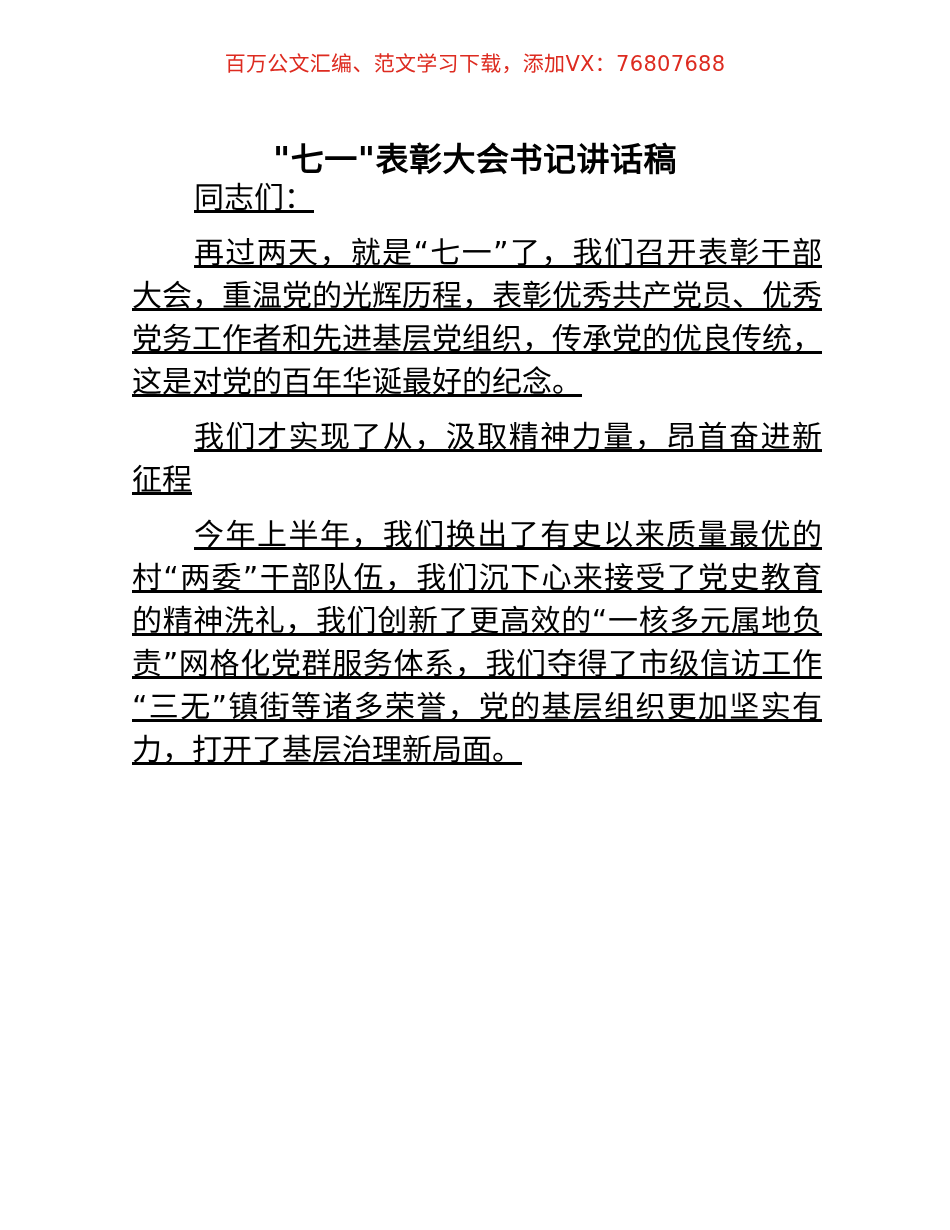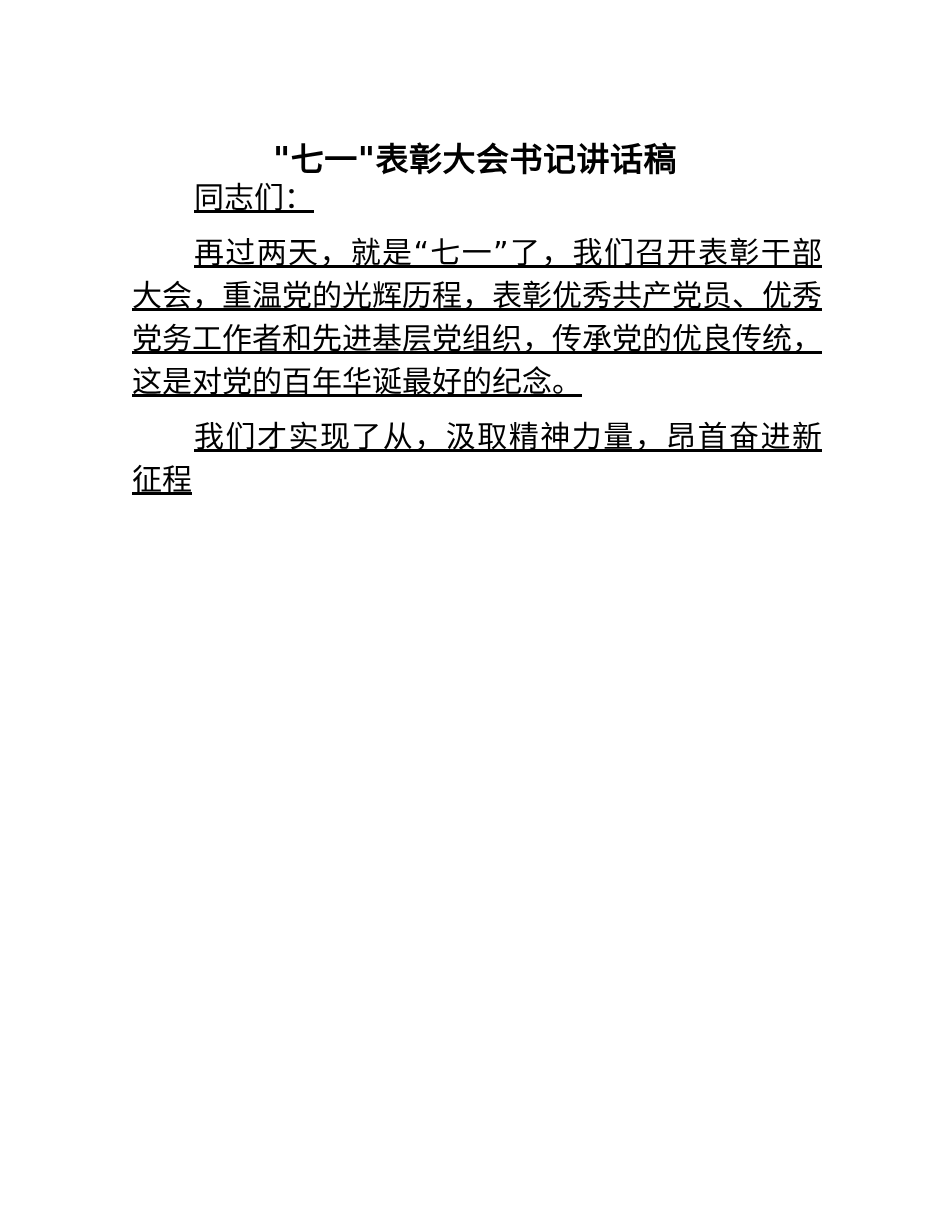--- a/index.html
+++ b/index.html
@@ -80,30 +80,32 @@
   
   .para + .para {
     margin-top: 12px;
   }
 </style>
 </head>
 <body>
 
 <div class="page">
 
+  <div class="promo-header" style="color: rgb(221, 43, 32);">百万公文汇编、范文学习下载，添加VX：76807688</div>
 
   <h1 class="doc-title">"七一"表彰大会书记讲话稿</h1>
 
   <div class="body-column">
 
     <p class="para indent">同志们：</p>
 
     <p class="para indent">再过两天，就是“七一”了，我们召开表彰干部大会，重温党的光辉历程，表彰优秀共产党员、优秀党务工作者和先进基层党组织，传承党的优良传统，这是对党的百年华诞最好的纪念。</p>
 
 
 
     <p class="para indent">我们才实现了从，汲取精神力量，昂首奋进新征程</p>
 
 
+    <p class="para indent">今年上半年，我们换出了有史以来质量最优的村“两委”干部队伍，我们沉下心来接受了党史教育的精神洗礼，我们创新了更高效的“一核多元属地负责”网格化党群服务体系，我们夺得了市级信访工作“三无”镇街等诸多荣誉，党的基层组织更加坚实有力，打开了基层治理新局面。</p>
 
   </div>
 
 </div>
 
 </body></html>

